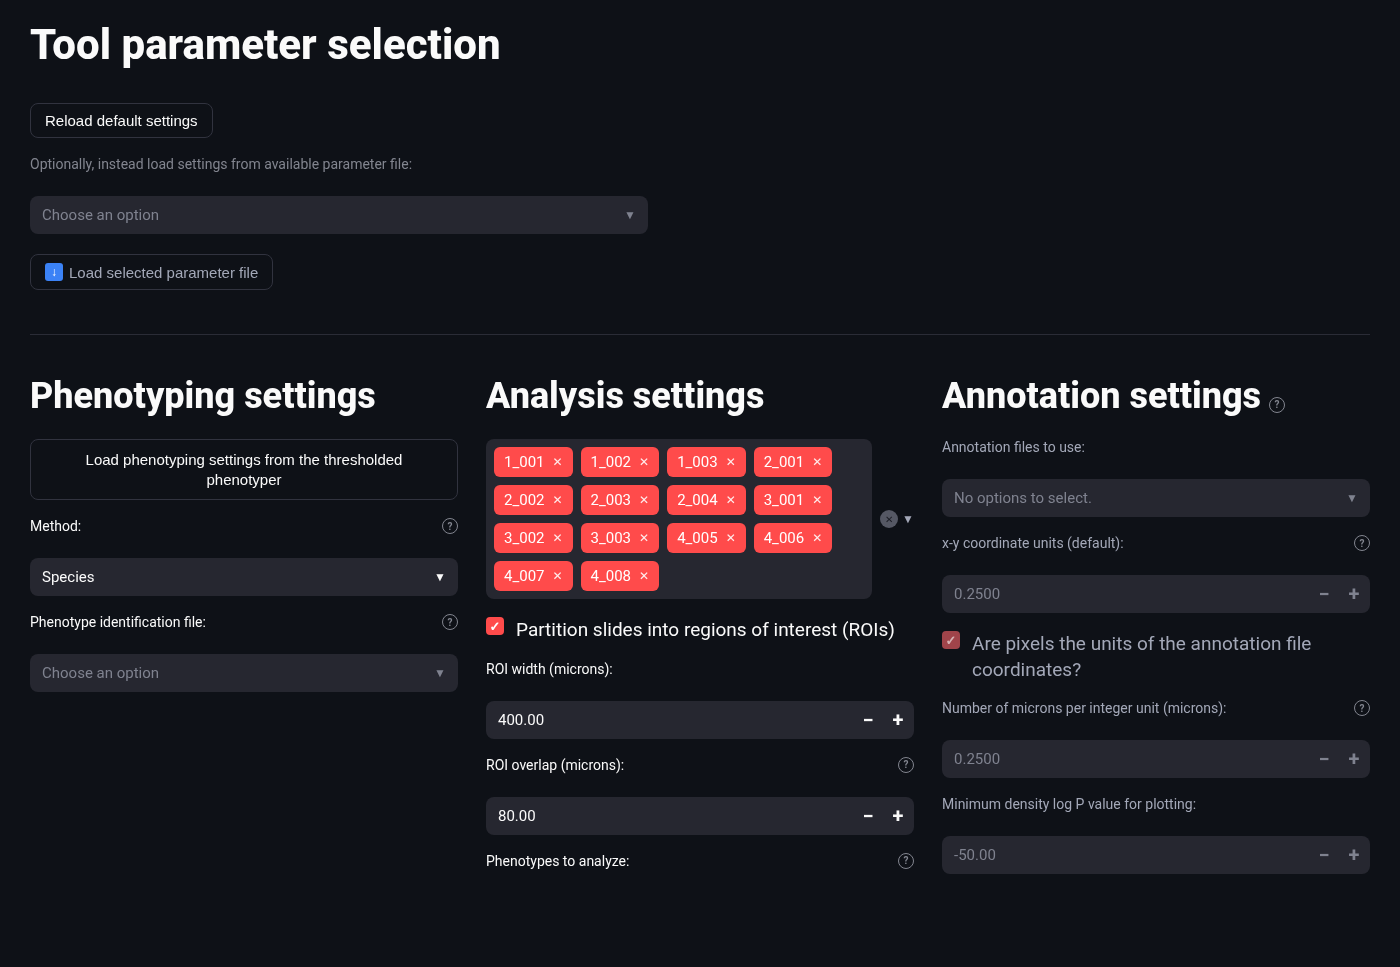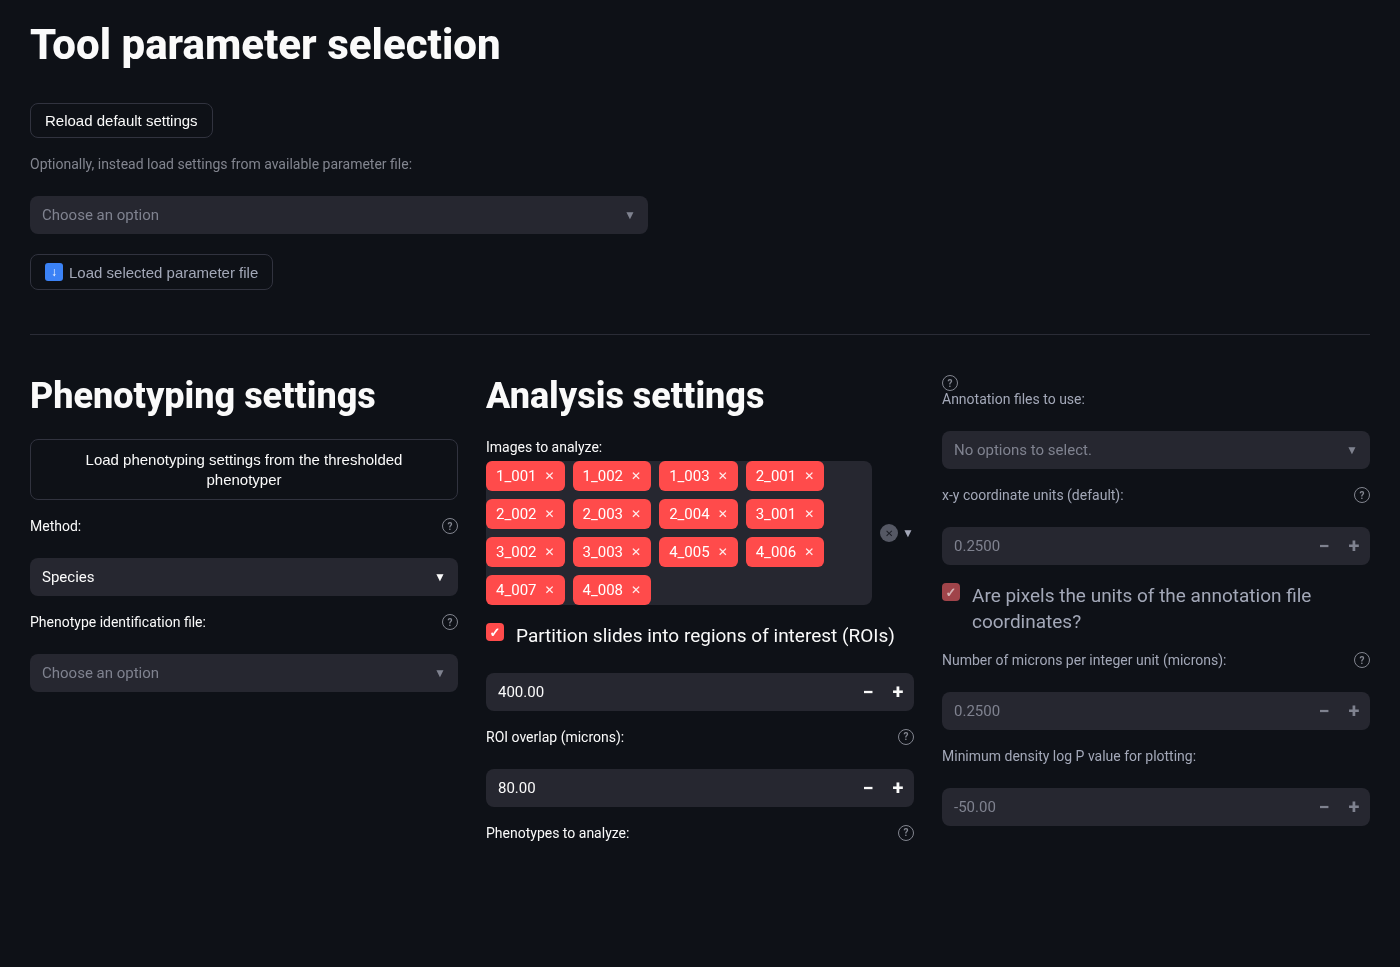--- a/index.html
+++ b/index.html
@@ -79,20 +79,21 @@
     align-items: center;
     justify-content: center;
     font-size: 10px;
     font-weight: 700;
     cursor: pointer;
   }
   .multiselect-wrap { display: flex; align-items: center; gap: 8px; }
   .multiselect {
     background: #262730;
     border-radius: 8px;
+    padding: 8px;
     display: flex;
     flex-wrap: wrap;
     gap: 8px;
     flex: 1;
   }
   .tag {
     background: #ff4b4b;
     color: #fff;
     padding: 6px 10px;
     border-radius: 6px;
@@ -185,23 +186,20 @@
         <span>Choose an option</span>
         <span class="chevron">▼</span>
       </div>
     </div>
   </div>
 
   <div class="col">
     <h2>Analysis settings</h2>
 
     <div class="field">
-      <div class="label">
-        <span>Images to analyze:</span>
-      </div>
       <div class="multiselect-wrap">
         <div class="multiselect" id="images-ms">
             <span class="tag">
               <span>1_001</span>
               <span class="tag-x">✕</span>
             </span>
             <span class="tag">
               <span>1_002</span>
               <span class="tag-x">✕</span>
             </span>
@@ -260,20 +258,23 @@
         </div>
       </div>
     </div>
 
     <div class="checkbox-row">
       <span class="cb checked">✓</span>
       <span class="cb-label">Partition slides into regions of interest (ROIs)</span>
     </div>
 
     <div class="field">
+      <div class="label">
+        <span>ROI width (microns):</span>
+      </div>
       <div class="numwrap">
         <div class="numinput">
           <span>400.00</span>
         </div>
         <div class="numctrl">
           <span class="numbtn">−</span>
           <span class="numbtn">+</span>
         </div>
       </div>
     </div>
@@ -297,20 +298,21 @@
     <div class="field">
       <div class="label">
         <span>Phenotypes to analyze:</span>
         <span class="help-icon">?</span>
       </div>
     </div>
   </div>
 
   <div class="col">
     <div class="h2wrap">
+      <h2>Annotation settings</h2>
       <span class="help-icon">?</span>
     </div>
 
     <div class="field">
       <div class="label-muted">
         <span>Annotation files to use:</span>
       </div>
       <div class="select muted">
         <span>No options to select.</span>
         <span class="chevron">▼</span>

